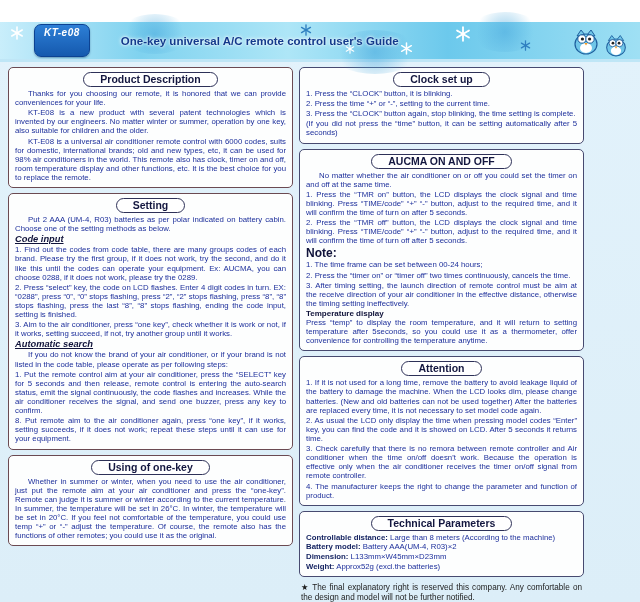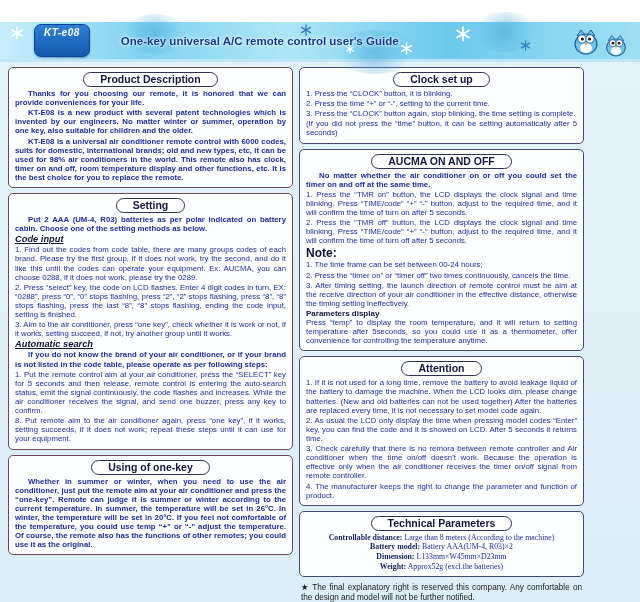--- a/index.html
+++ b/index.html
@@ -21,25 +21,25 @@
   .flake { position:absolute; z-index:1; }
   .owls { position:absolute; right:6px; top:1px; z-index:2; }
   .content { display:flex; gap:6px; padding:5px 8px 4px; }
   .col { width:285px; display:flex; flex-direction:column; gap:5px; }
   .box { border:1.5px solid #474a70; border-radius:5px; background:#fdfefe; padding:3px 6px 4px; }
   .box.maroon { border-color:#6b4a52; }
   .pill { display:block; width:max-content; margin:1px auto 2px; border:1.5px solid #2e3158; border-radius:9px;
           padding:0 16px 1px; font-weight:bold; font-size:10.5px; color:#13163f; background:#fff; }
   .body-text, p.t { font-size:7.8px; line-height:1.17; color:#1d2f9b; text-align:justify; }
   p.t { margin:0 0 1px; }
-  p.t.indent { text-indent:13px;font-weight:bold; }
+  p.t.indent { text-indent:13px; }
   .subhead { font-weight:bold; font-style:italic; text-decoration:underline; font-size:9.3px; color:#10133a; margin:1px 0 1px; }
   .notehead { font-weight:bold; color:#10133a; font-size:12px; }
   .temp-head { font-weight:bold; color:#10133a; font-size:8px; margin-top:1px; }
-  .tech-row { font-size:7.8px; line-height:1.25; color:#1d2f9b; text-align:center;font-family:Liberation Serif, serif; }
+  .tech-row { font-size:7.8px; line-height:1.25; color:#1d2f9b; text-align:left; }
   .tech-row .lbl { font-weight:bold; color:#11205f; }
   .footnote { font-size:8.2px; line-height:1.25; color:#1c1c1c; text-align:justify; padding:1px 2px 0; }
 </style>
 </head>
 <body>
 
 <div class="page">
 
   <svg width="0" height="0" style="position:absolute" aria-hidden="true">
     <defs>
@@ -140,21 +140,21 @@
 
       <section class="box">
         <div class="pill">AUCMA ON AND OFF</div>
         <p class="t indent">No matter whether the air conditioner on or off you could set the timer on and off at the same time.</p>
         <p class="t">1. Press the “TMR on” button, the LCD displays the clock signal and time blinking. Press “TIME/code” “+” “-” button, adjust to the required time, and it will confirm the time of turn on after 5 seconds.</p>
         <p class="t">2. Press the “TMR off” button, the LCD displays the clock signal and time blinking. Press “TIME/code” “+” “-” button, adjust to the required time, and it will confirm the time of turn off after 5 seconds.</p>
         <div class="notehead">Note:</div>
         <p class="t">1. The time frame can be set between 00-24 hours;</p>
         <p class="t">2. Press the “timer on” or “timer off” two times continuously, cancels the time.</p>
         <p class="t">3. After timing setting, the launch direction of remote control must be aim at the receive direction of your air conditioner in the effective distance, otherwise the timing setting ineffectively.</p>
-        <div class="temp-head">Parameters display</div>
+        <div class="temp-head">Temperature display</div>
         <p class="t">Press “temp” to display the room temperature, and it will return to setting temperature after 5seconds, so you could use it as a thermometer, offer convenience for controlling the temperature anytime.</p>
       </section>
 
       <section class="box">
         <div class="pill">Attention</div>
         <p class="t">1. If it is not used for a long time, remove the battery to avoid leakage liquid of the battery to damage the machine. When the LCD looks dim, please change batteries. (New and old batteries can not be used together) After the batteries are replaced every time, it is not necessary to set model code again.</p>
         <p class="t">2. As usual the LCD only display the time when pressing model codes “Enter” key, you can find the code and it is showed on LCD. After 5 seconds it returns time.</p>
         <p class="t">3. Check carefully that there is no remora between remote controller and Air conditioner when the time on/off doesn't work. Because the operation is effective only when the air conditioner receives the timer on/off signal from remote controller.</p>
         <p class="t">4. The manufacturer keeps the right to change the parameter and function of product.</p>
       </section>

